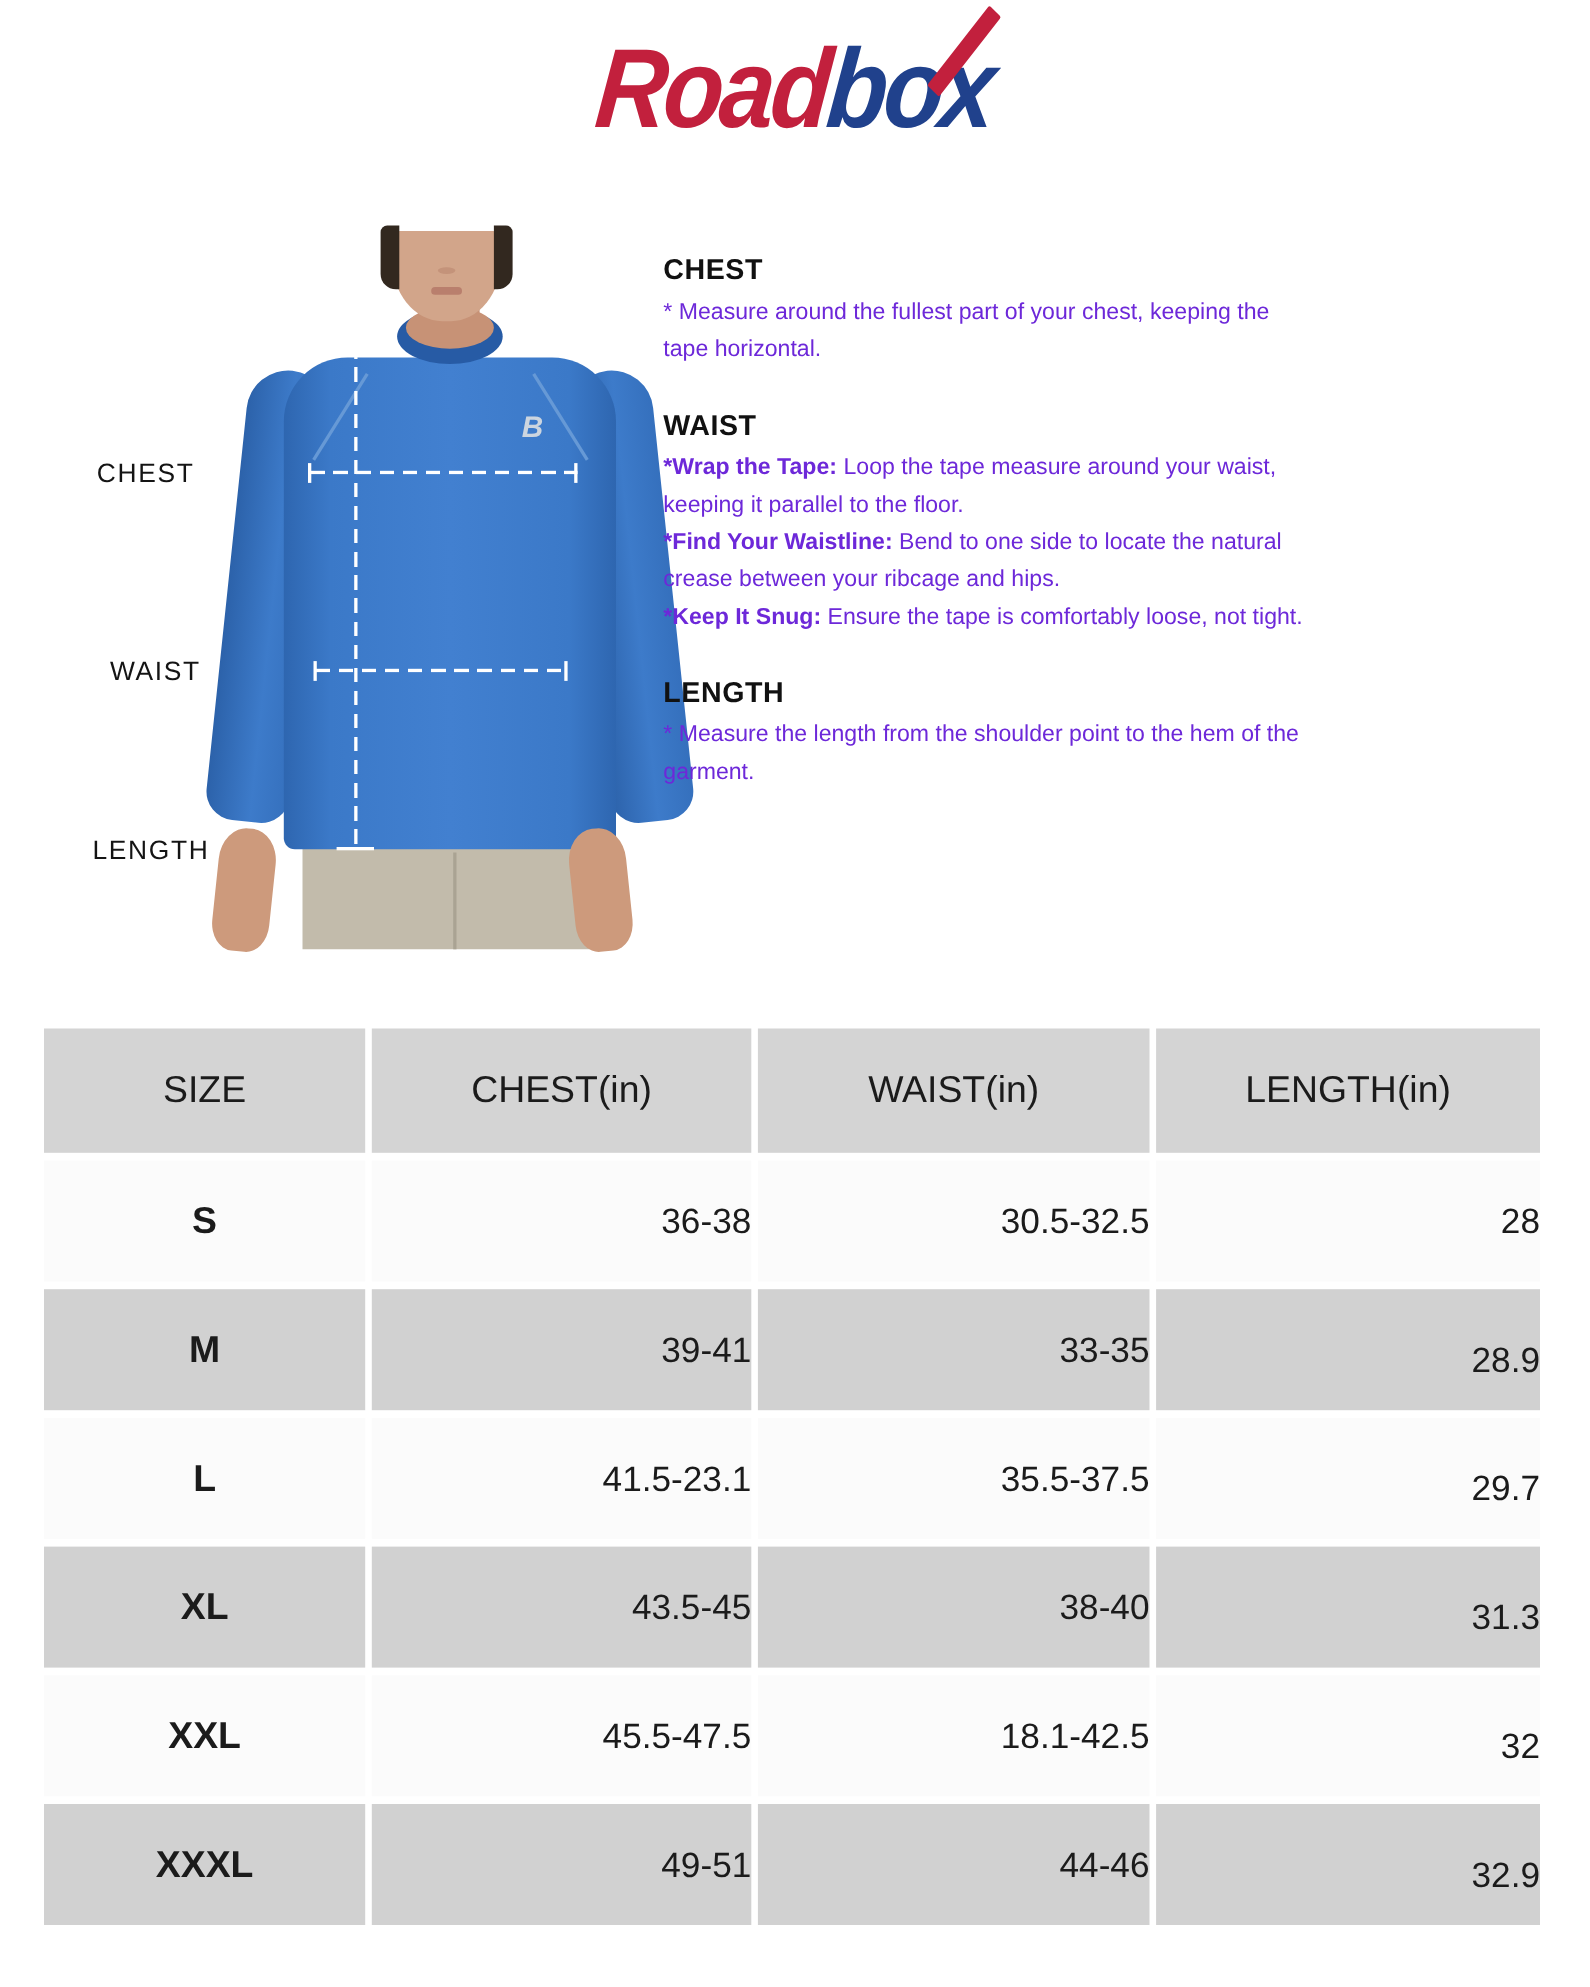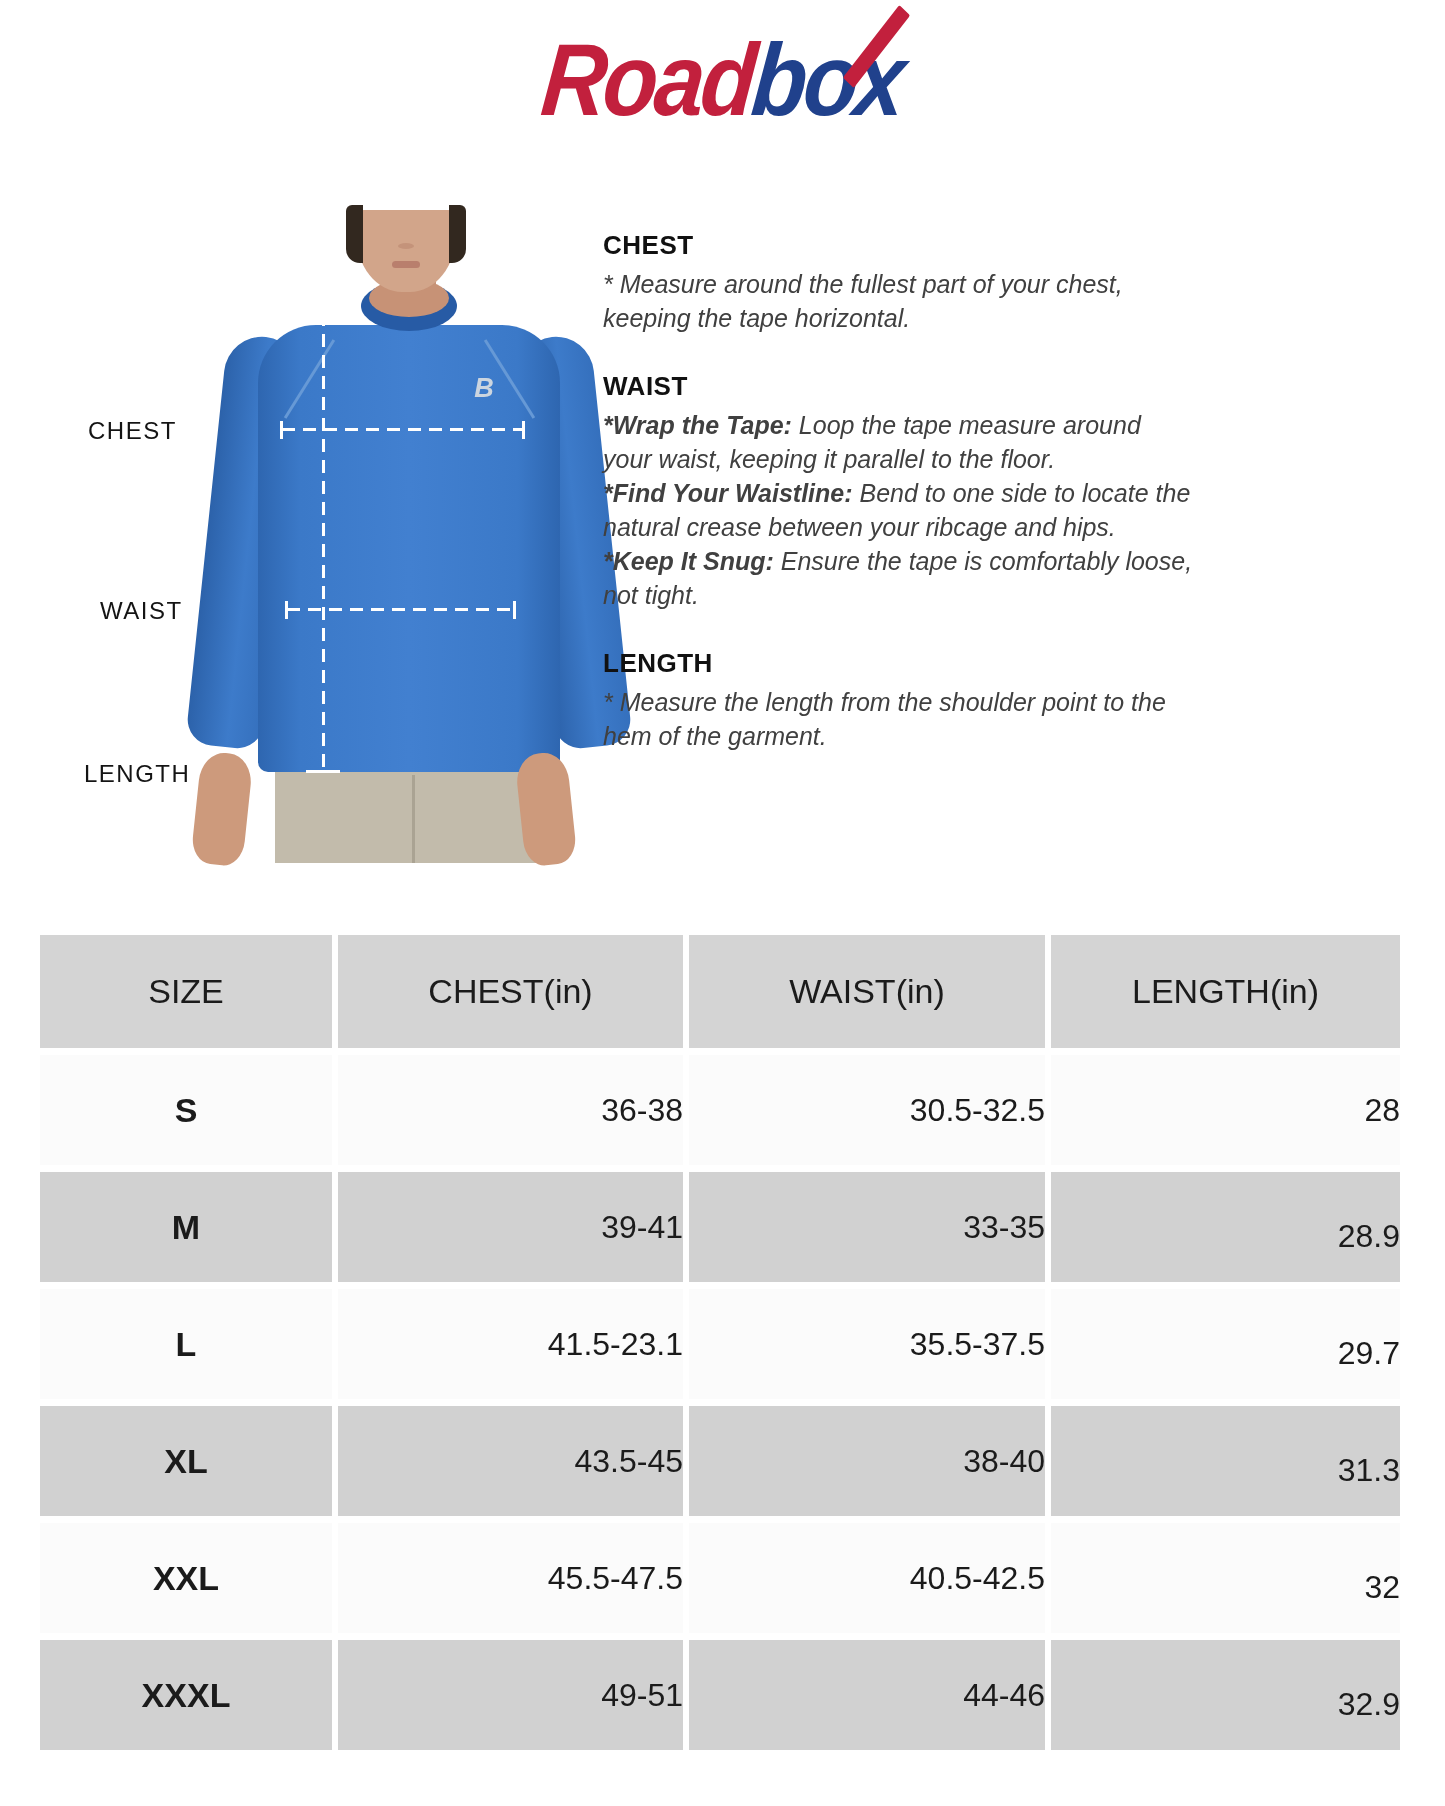--- a/index.html
+++ b/index.html
@@ -73,21 +73,21 @@
     position:absolute; font-size:24px; letter-spacing:1.5px; color:#141414;
   }
   .lbl-chest  { left:88px;  top:417px; }
   .lbl-waist  { left:100px; top:597px; }
   .lbl-length { left:84px;  top:760px; }
 
   
   .instructions { position:absolute; left:603px; top:230px; width:592px; }
   .instr-section { margin-bottom:36px; }
   .instr-heading { font-size:26px; font-weight:bold; letter-spacing:0.5px; margin-bottom:6px; color:#111; }
-  .instr-line { font-size:25px; line-height:34px; color:#404040;font-style:italic; }
+  .instr-line { font-size:21px; line-height:34px; color:#6d28d9; }
   .instr-line .b { font-weight:bold; }
 
   
   .size-table {
     position:absolute; left:40px; top:935px; width:1360px;
     display:grid;
     grid-template-columns:292px 345px 356px 349px;
     grid-template-rows:113px repeat(6,110px);
     gap:7px 6px;
   }
@@ -230,21 +230,21 @@
     </div>
   <div class="cell gray val low">
       <span>31.3</span>
     </div>
 
   <div class="cell white size-col">XXL</div>
   <div class="cell white val">
       <span>45.5-47.5</span>
     </div>
   <div class="cell white val">
-      <span>40.5-42.5</span>
+      <span>18.1-42.5</span>
     </div>
   <div class="cell white val low">
       <span>32</span>
     </div>
 
   <div class="cell gray size-col">XXXL</div>
   <div class="cell gray val">
       <span>49-51</span>
     </div>
   <div class="cell gray val">

